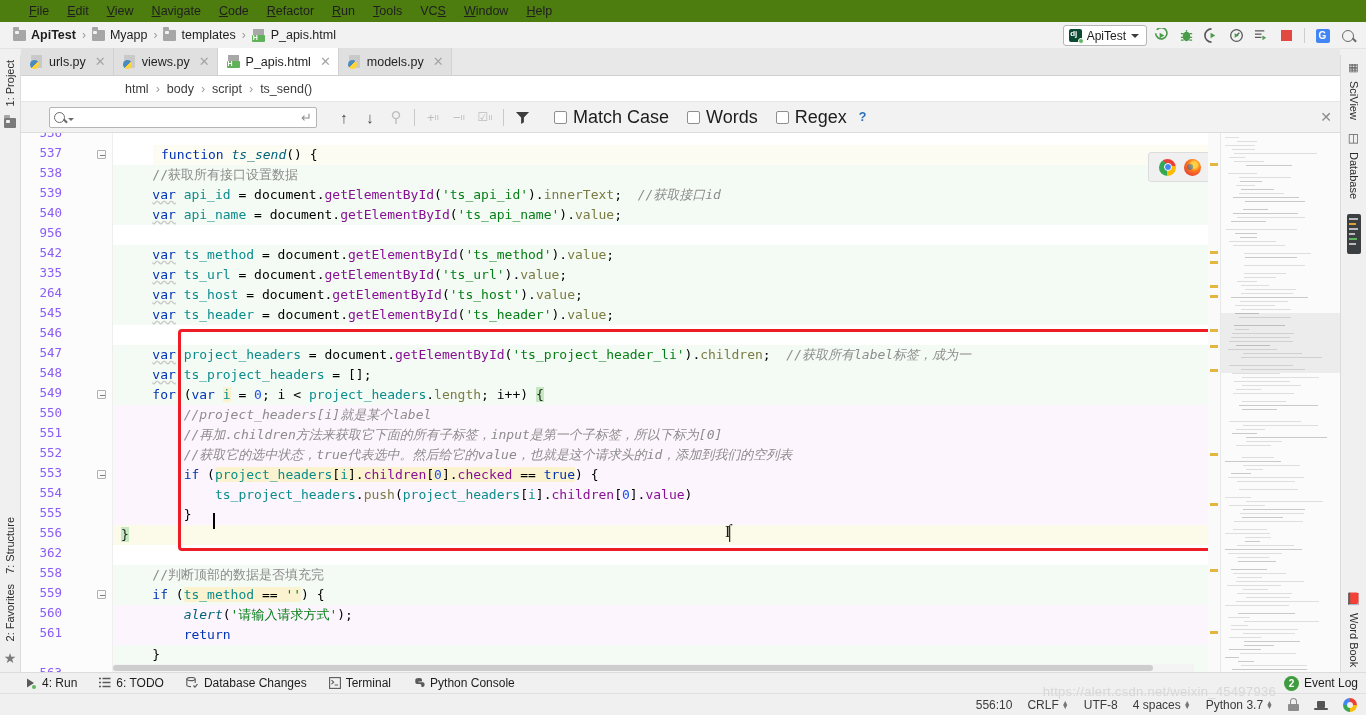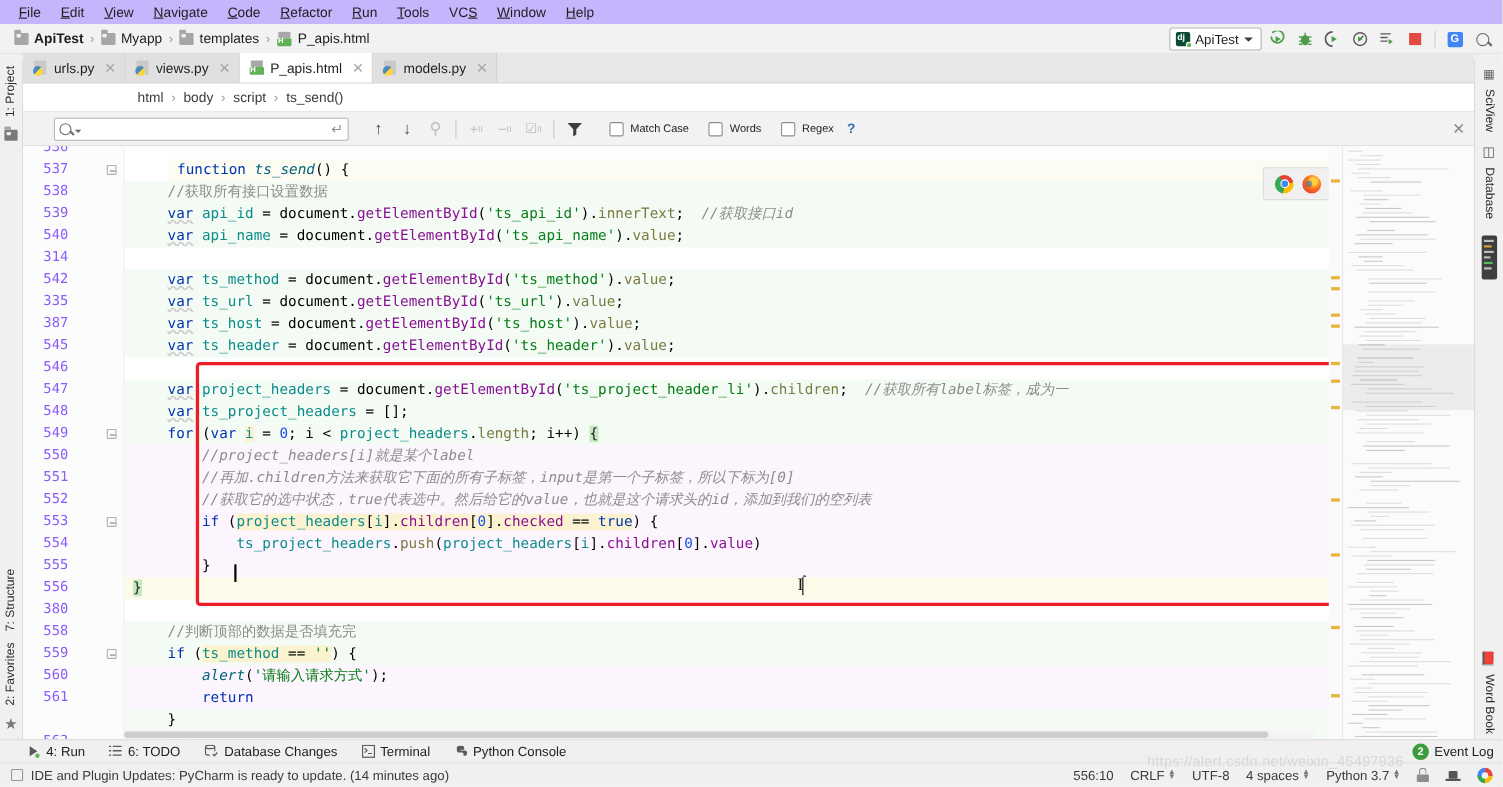--- a/index.html
+++ b/index.html
@@ -11,21 +11,21 @@
     font-family: "Liberation Sans", sans-serif;
     font-size: 12px;
     color: #1d1d1d;
     -webkit-font-smoothing: antialiased;
   }
   #app { position: relative; width: 1366px; height: 715px; background:#f0f0f0; }
 
   
   .menubar {
     height: 22px; display:flex; align-items:center;
-    padding-left: 8px; background:#c4b5fd;
+    padding-left: 20px; background:#4d7c0f;
     font-size: 12.5px;
   }
   .menubar .mi { padding: 2px 9px; cursor:default; white-space:nowrap; color:#1f1f1f;}
   .menubar .mi u { text-decoration: underline; }
 
   
   .navbar {
     height:27px; display:flex; align-items:center;
     padding-left:10px; background:#f2f2f2; position:relative;
     border-bottom:1px solid #e3e3e3;
@@ -111,21 +111,21 @@
     display:flex;align-items:center;padding:0 4px;gap:3px;margin-left:22px;
   }
   .mag{width:11px;height:11px;border:1.6px solid #6a6a6a;border-radius:50%;position:relative;flex:none;}
   .mag::after{content:"";position:absolute;width:5px;height:1.6px;background:#6a6a6a;transform:rotate(45deg);right:-4px;bottom:0px;}
   .sf-caret{width:0;height:0;border-left:3px solid transparent;border-right:3px solid transparent;border-top:3.5px solid #6a6a6a;margin-top:4px;}
   .sf-input{flex:1;border:none;outline:none;font-size:12px;background:transparent;font-family:"Liberation Sans",sans-serif;}
   .enter-ico{color:#8f8f8f;font-size:13px;}
   .fb-ico{width:26px;height:26px;display:flex;align-items:center;justify-content:center;color:#4a4a4a;font-size:15px;cursor:default;}
   .fb-ico.dim{color:#bdbdbd;}
   .fb-sep{width:1px;height:17px;background:#c9c9c9;margin:0 5px;}
-  .cbox{display:flex;align-items:center;gap:6px;margin:0 9px;font-size:10px;cursor:default;}
+  .cbox{display:flex;align-items:center;gap:6px;margin:0 9px;font-size:18px;cursor:default;}
   .cbox .sq{width:13px;height:13px;border:1px solid #8e8e8e;background:#fff;border-radius:2px;}
   .q-help{color:#2a6fb5;font-weight:bold;font-size:12.5px;margin-left:3px;cursor:default;}
   .close-x{position:absolute;right:8px;color:#8a8a8a;font-size:14px;cursor:default;}
 
   
   .editor{
     position:absolute;left:21px;top:133px;right:26px;bottom:43px;
     background:#fff;overflow:hidden;
   }
   .gutter{
@@ -470,43 +470,43 @@
   <div class="editor">
     <div class="gutter">
         <div class="ln" style="top: -8px;">536</div>
         <div class="ln" style="top: 12px;">537</div>
         <div class="fold" style="top: 17px;">
           <div class="box"></div>
         </div>
         <div class="ln" style="top: 32px;">538</div>
         <div class="ln" style="top: 52px;">539</div>
         <div class="ln" style="top: 72px;">540</div>
-        <div class="ln" style="top: 92px;">314</div>
+        <div class="ln" style="top: 92px;">956</div>
         <div class="ln" style="top: 112px;">542</div>
         <div class="ln" style="top: 132px;">335</div>
-        <div class="ln" style="top: 152px;">387</div>
+        <div class="ln" style="top: 152px;">264</div>
         <div class="ln" style="top: 172px;">545</div>
         <div class="ln" style="top: 192px;">546</div>
         <div class="ln" style="top: 212px;">547</div>
         <div class="ln" style="top: 232px;">548</div>
         <div class="ln" style="top: 252px;">549</div>
         <div class="fold" style="top: 257px;">
           <div class="box"></div>
         </div>
         <div class="ln" style="top: 272px;">550</div>
         <div class="ln" style="top: 292px;">551</div>
         <div class="ln" style="top: 312px;">552</div>
         <div class="ln" style="top: 332px;">553</div>
         <div class="fold" style="top: 337px;">
           <div class="box"></div>
         </div>
         <div class="ln" style="top: 352px;">554</div>
         <div class="ln" style="top: 372px;">555</div>
         <div class="ln" style="top: 392px;">556</div>
-        <div class="ln" style="top: 412px;">380</div>
+        <div class="ln" style="top: 412px;">362</div>
         <div class="ln" style="top: 432px;">558</div>
         <div class="ln" style="top: 452px;">559</div>
         <div class="fold" style="top: 457px;">
           <div class="box"></div>
         </div>
         <div class="ln" style="top: 472px;">560</div>
         <div class="ln" style="top: 492px;">561</div>
         <div class="ln" style="top: 512px; margin-top: 36px;">562</div>
         <div class="ln" style="top: 532px;">563</div>
       </div>
@@ -714,24 +714,20 @@
         </svg>
       <span>Python Console</span>
     </div>
     <div class="right">
       <span class="badge">2</span>
       <span>Event Log</span>
     </div>
   </div>
 
   <div class="statusbar">
-    <div class="msg">
-      <span class="sb-box"></span>
-      <span>IDE and Plugin Updates: PyCharm is ready to update. (14 minutes ago)</span>
-    </div>
     <div class="right">
       <span class="sbi">556:10</span>
       <span class="sbi">
         <span>CRLF</span>
         <span class="updown">▲<br>▼</span>
       </span>
       <span class="sbi">
         <span>UTF-8</span>
       </span>
       <span class="sbi">

